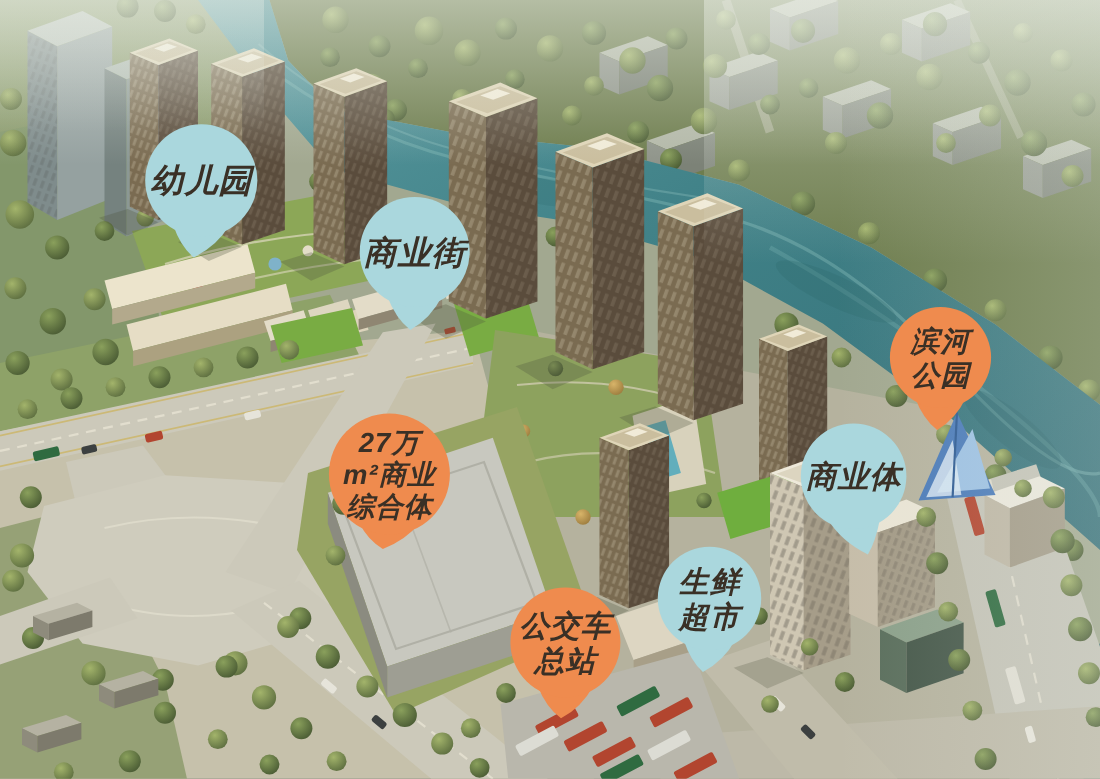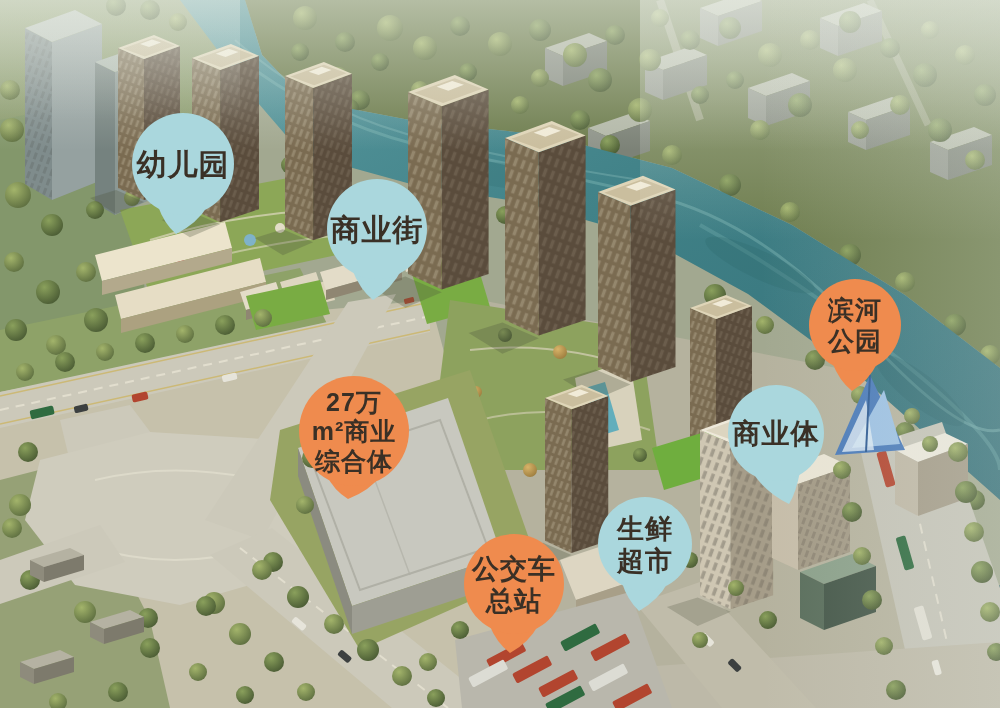--- a/index.html
+++ b/index.html
@@ -1,17 +1,17 @@
 <!DOCTYPE html>
 <html><head>
 <meta charset="utf-8">
 <style>
   html,body{margin:0;padding:0;background:#777;}
   .stage{position:relative;width:1000px;height:708px;overflow:hidden;
-         font-family:"Liberation Sans","DejaVu Sans",sans-serif;}
+         font-family:"Liberation Sans","DejaVu Sans",sans-serif;font-style:italic;}
   .stage svg{position:absolute;left:0;top:0;width:1000px;height:708px;display:block;}
   #pins-layer text{font-weight:700;text-anchor:middle;
       font-family:"Liberation Sans","DejaVu Sans",sans-serif;letter-spacing:1px;}
 </style>
 </head>
 <body>
 
 <div class="stage">
 
 <svg id="scene" viewBox="0 0 1000 708" xmlns="http://www.w3.org/2000/svg" xmlns:xlink="http://www.w3.org/1999/xlink">

